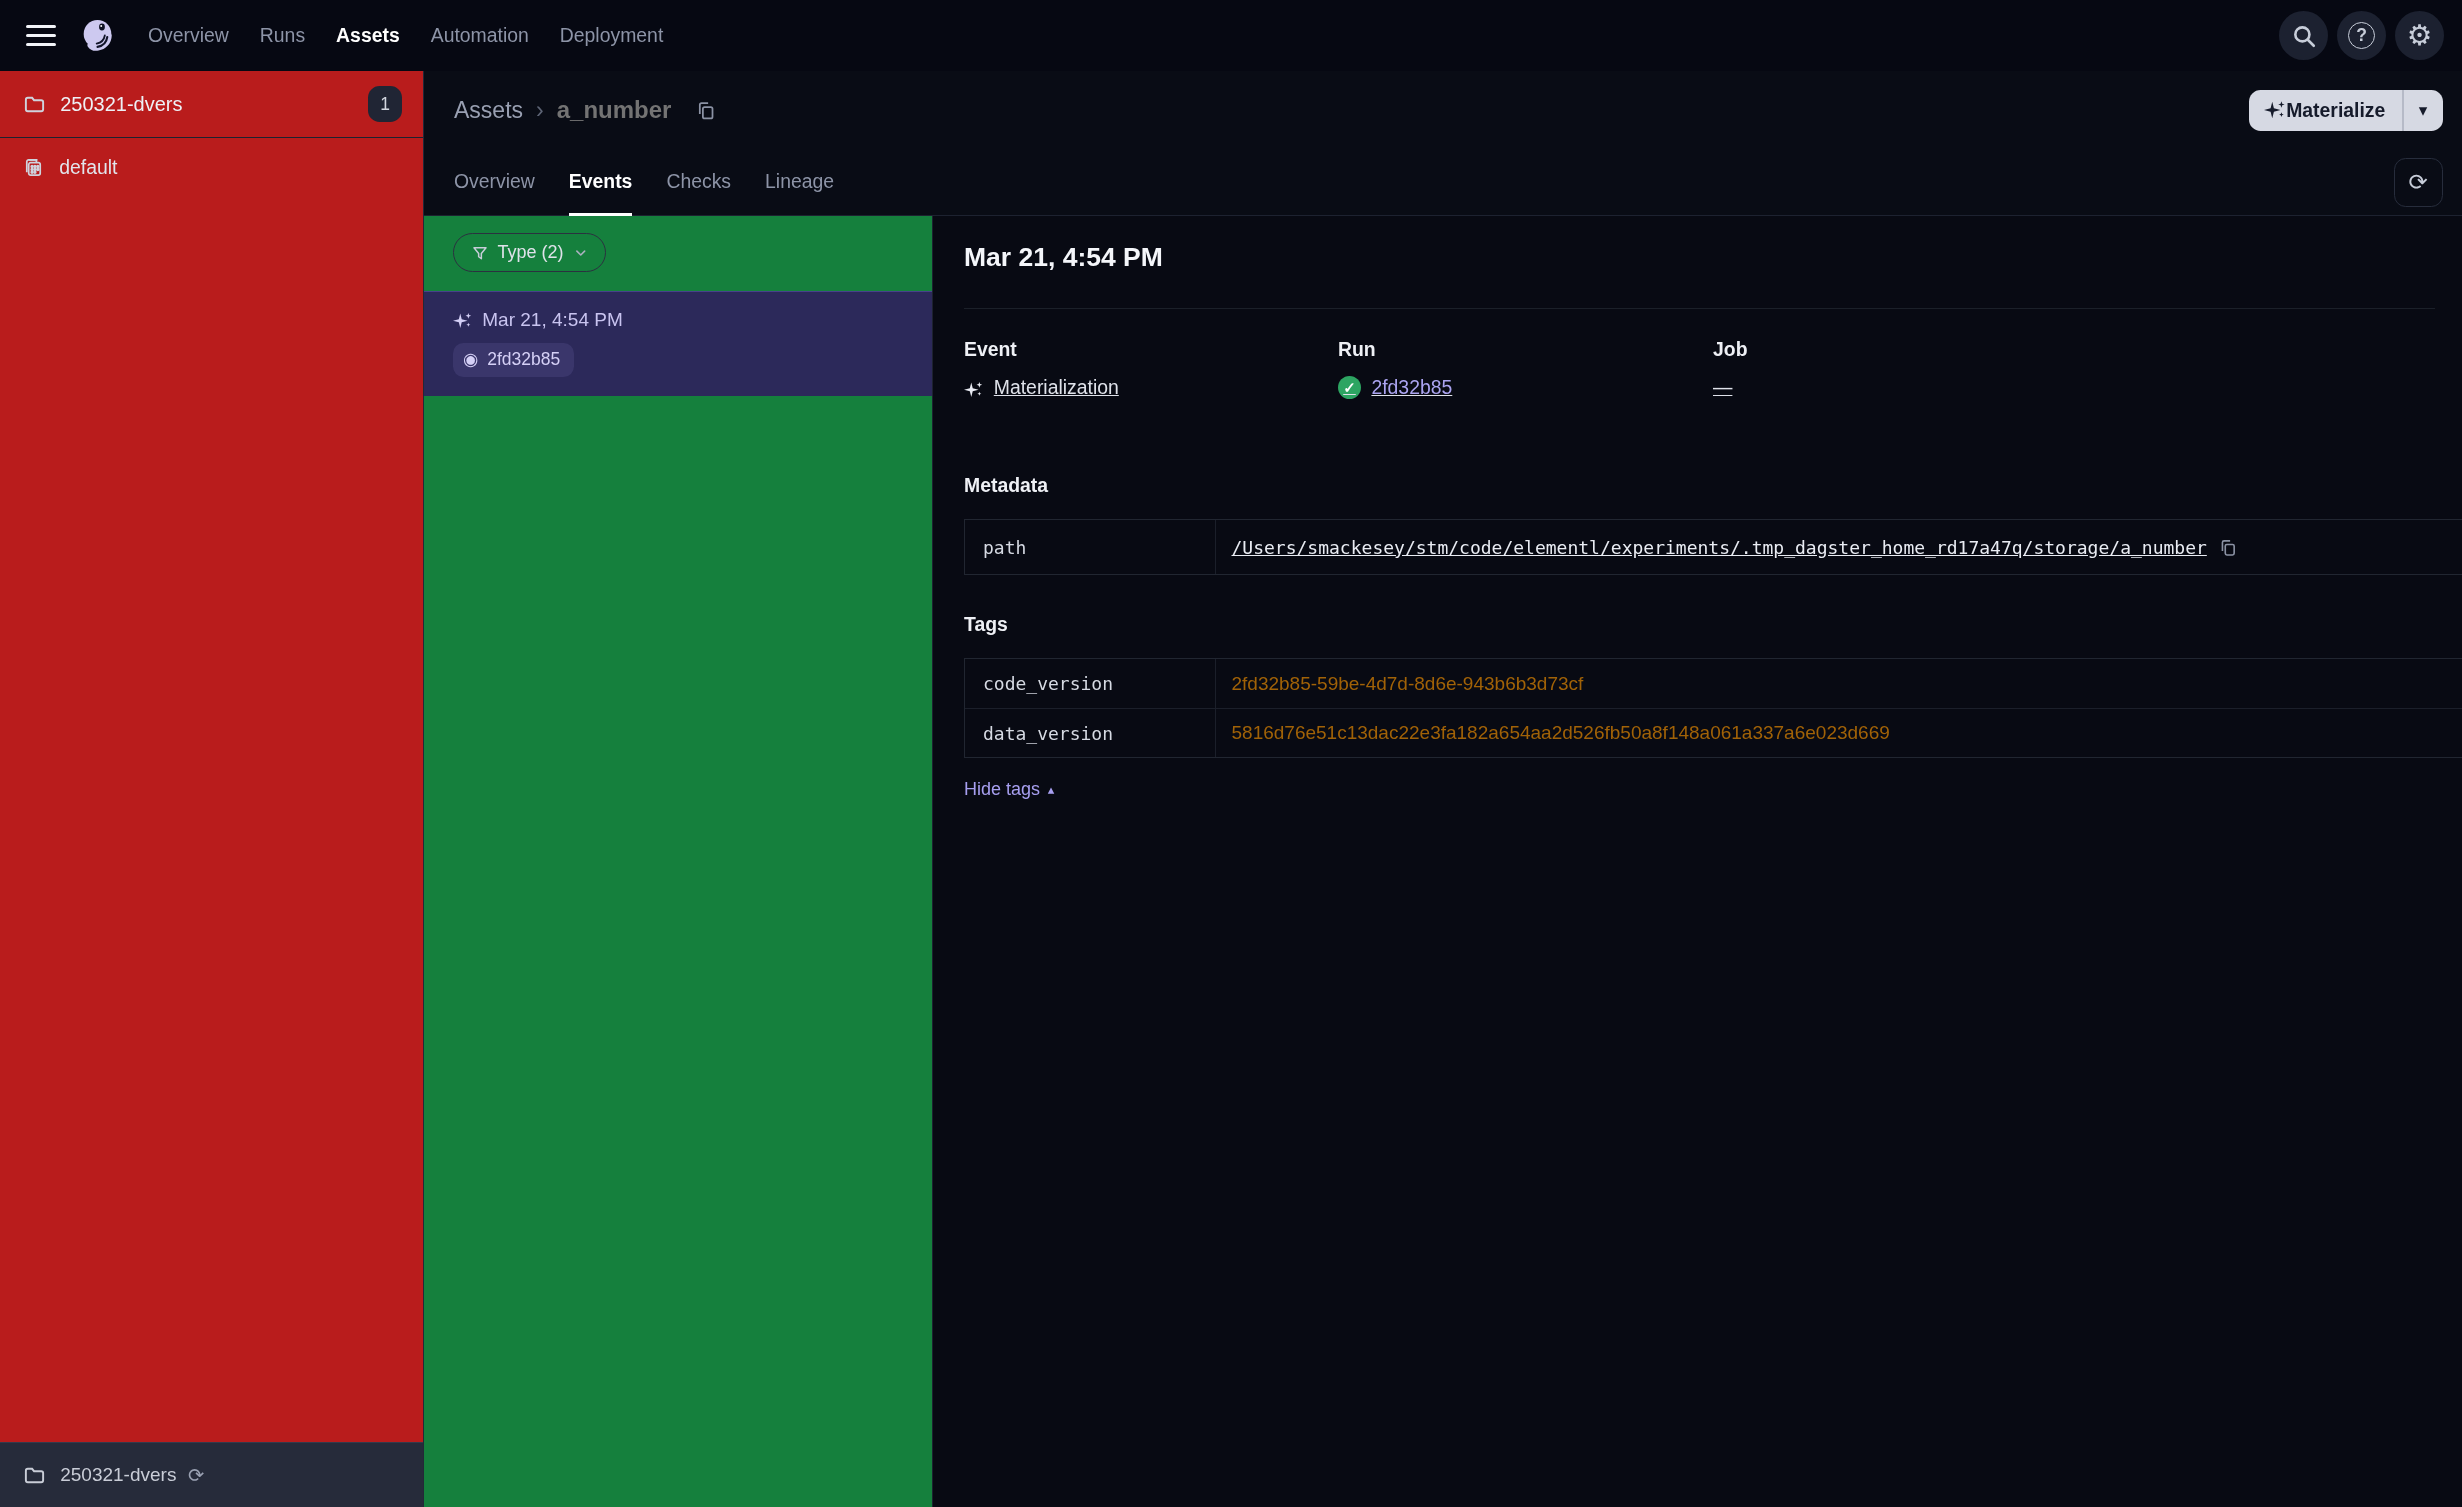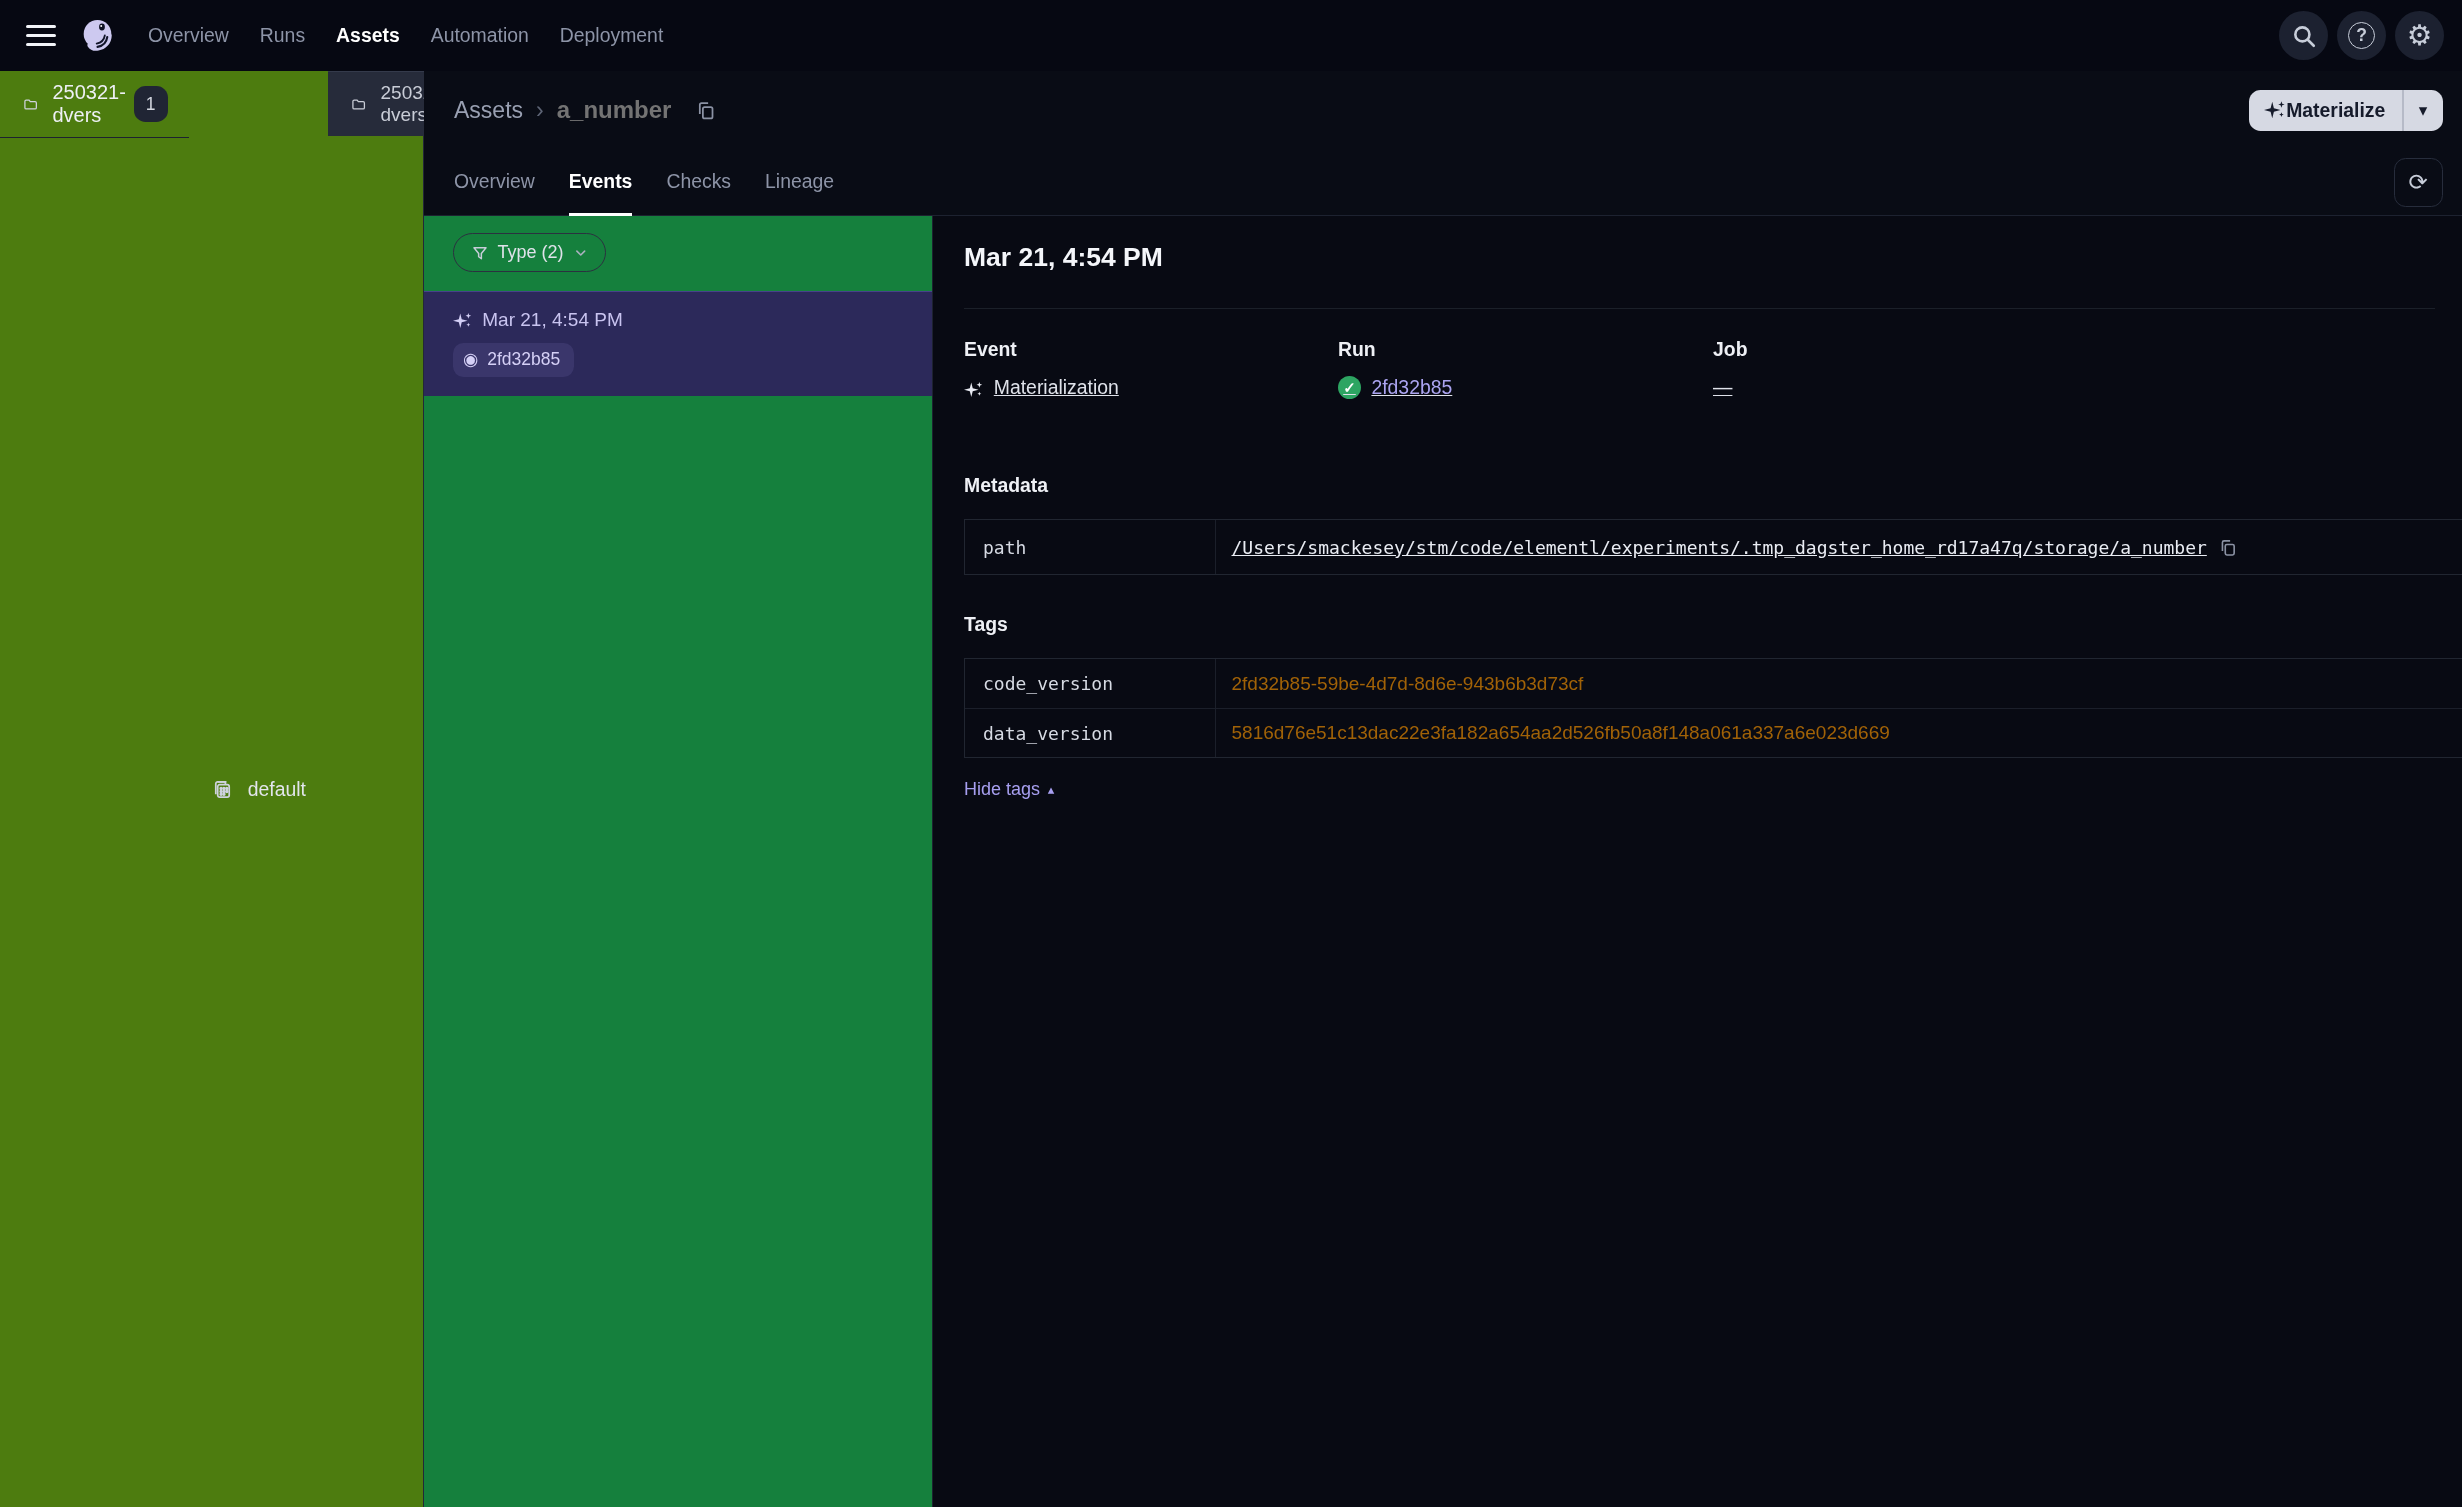--- a/index.html
+++ b/index.html
@@ -17,21 +17,21 @@
   .nav-link.active { color:#ffffff; font-weight:700; }
   .nav-spacer { flex:1; }
   .nav-iconbtn { width:49px; height:49px; border-radius:50%; background:#1c2130; display:flex; align-items:center; justify-content:center; margin-left:9px; cursor:pointer; color:#c7cdd9; }
   .help-circle { width:27px; height:27px; border-radius:50%; border:1.9px solid #c7cdd9; display:flex; align-items:center; justify-content:center; font-size:17.5px; font-weight:700; color:#c7cdd9; }
   .gear-glyph { font-size:28.5px; line-height:1; }
 
   
   .app-body { flex:1; display:flex; min-height:0; }
 
   
-  .sidebar { width:424px; flex:0 0 424px; background:#4d7c0f; border-right:1.3px solid #232837; display:flex; flex-direction:row; }
+  .sidebar { width:424px; flex:0 0 424px; background:#b91c1c; border-right:1.3px solid #232837; display:flex; flex-direction:column; }
   .sidebar-group { height:67px; flex:0 0 67px; display:flex; align-items:center; padding:0 21px 0 23px; border-bottom:1.3px solid #1d2230; cursor:pointer; }
   .sidebar-group-label { margin-left:14.2px; font-size:20px; font-weight:500; color:#eef0f5; }
   .sidebar-group-spacer { flex:1; }
   .count-badge { min-width:34px; height:36px; padding:0 10.4px; border-radius:11.6px; background:#2025340; background:#202534; display:flex; align-items:center; justify-content:center; font-size:17.5px; color:#d2d6df; }
   .sidebar-item { display:flex; align-items:center; padding:18px 22px; cursor:pointer; }
   .sidebar-item-label { margin-left:14.2px; font-size:19.4px; color:#e2e5ec; }
   .sidebar-fill { flex:1; }
   .sidebar-footer { height:65px; flex:0 0 65px; background:#262b3a; border-top:1.3px solid #343a4b; display:flex; align-items:center; padding:0 23px; cursor:pointer; }
   .sidebar-footer-label { margin-left:14.2px; font-size:19px; color:#c9cdd7; }
   .footer-refresh { margin-left:11.6px; font-size:19.4px; color:#9aa1b2; }

